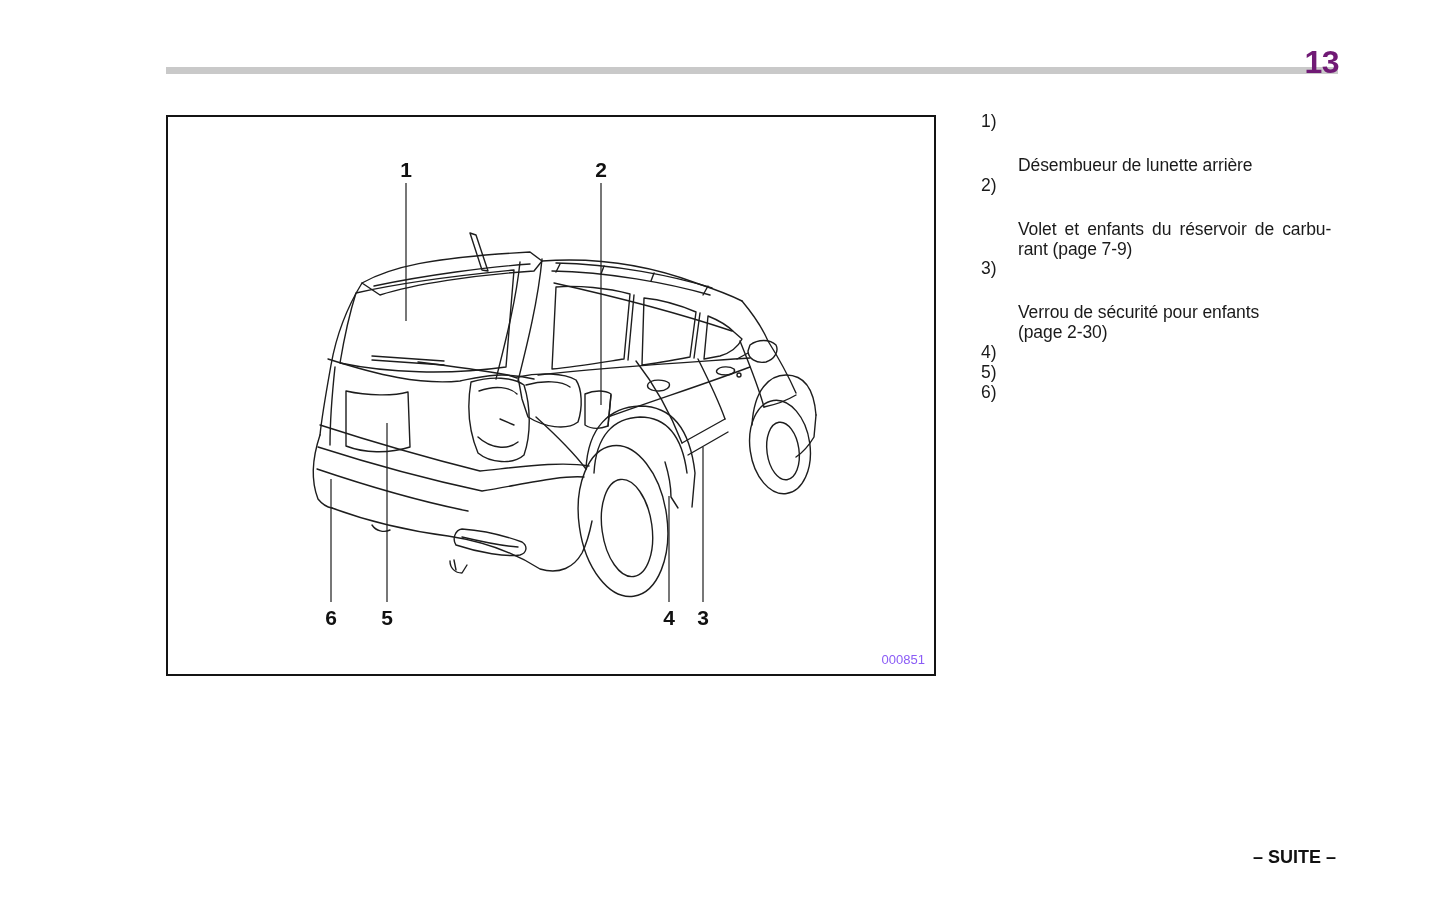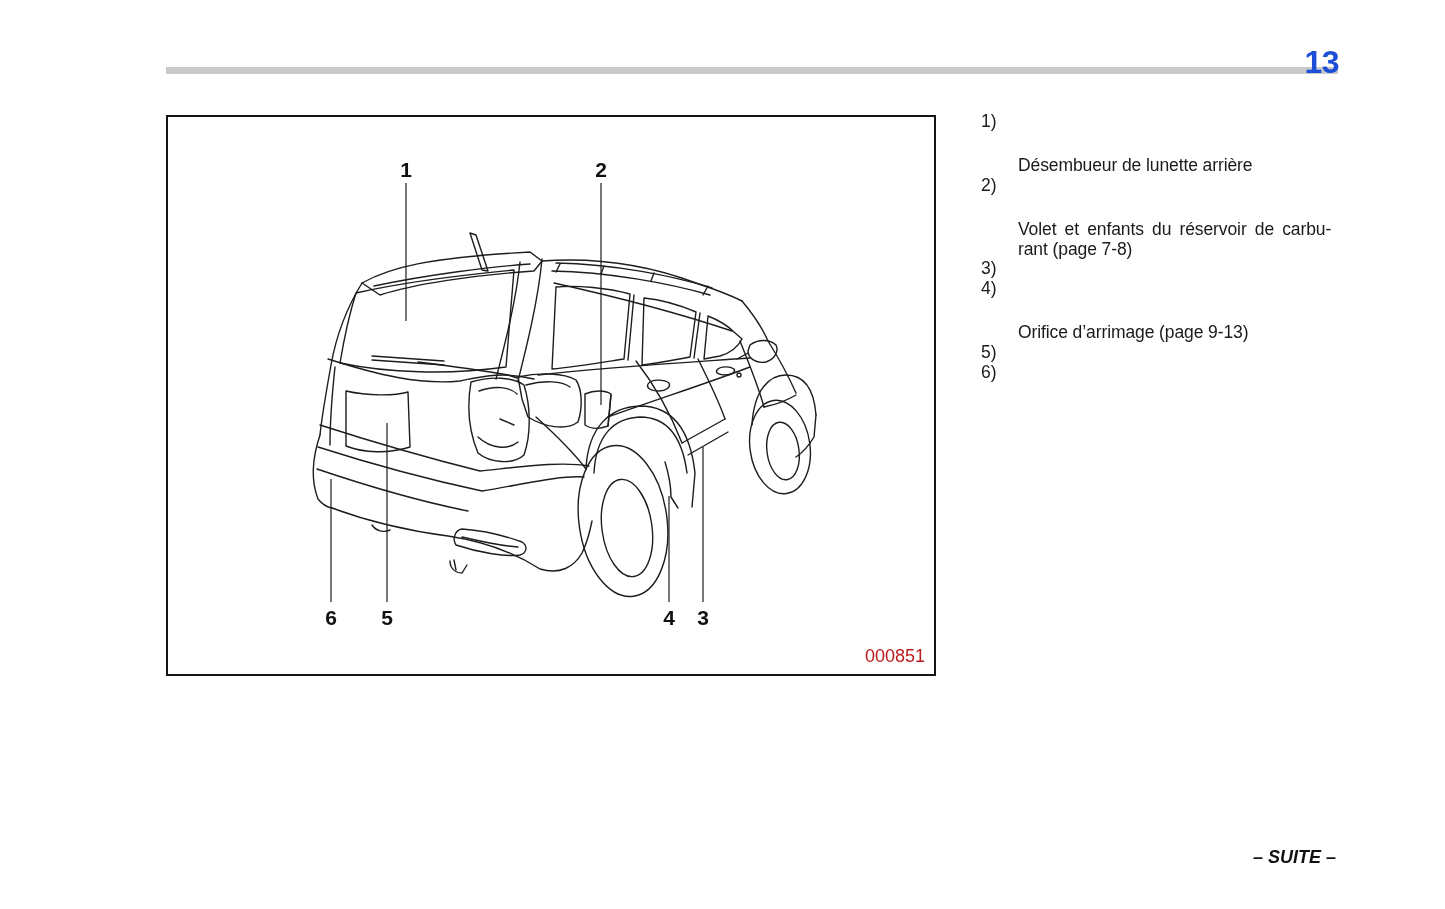--- a/index.html
+++ b/index.html
@@ -4,50 +4,50 @@
 <style>
   html,body{margin:0;padding:0;}
   body{
     width:1445px;height:909px;background:#ffffff;position:relative;
     font-family:"Liberation Sans", sans-serif;color:#1a1a1a;overflow:hidden;
   }
   .abs{position:absolute;}
 
   
   .header-rule{left:166px;top:67px;width:1172px;height:7px;background:#c9c9c9;}
-  .page-number{top:44px;right:106px;font-size:32px;font-weight:bold;letter-spacing:-0.5px;color:#1d4ed8;}
+  .page-number{top:44px;right:106px;font-size:32px;font-weight:bold;letter-spacing:-0.5px;color:#701a75;}
 
   
   .figure-box{
     left:166px;top:115px;width:770px;height:561px;
     border:2px solid #141414;box-sizing:border-box;background:#fff;
   }
   .figure-box svg{position:absolute;left:0;top:0;}
   .callout{
     position:absolute;transform:translate(-50%,-50%);
     font-size:21px;font-weight:bold;color:#111;line-height:1;
   }
   .c1{left:238px;top:52px;}
   .c2{left:433px;top:52px;}
   .c6{left:163px;top:500px;}
   .c5{left:219px;top:500px;}
   .c4{left:501px;top:500px;}
   .c3{left:535px;top:500px;}
-  .figure-code{position:absolute;right:9px;bottom:7px;font-size:18px;color:#b91c1c;}
+  .figure-code{position:absolute;right:9px;bottom:7px;font-size:13px;color:#8b5cf6;}
 
   
   .legend{left:981px;top:112px;width:359px;font-size:17.5px;line-height:19.8px;letter-spacing:-0.1px;}
   .legend-item{display:flex;}
   .legend-num{width:37px;flex:none;}
   .legend-text{flex:1;margin-top:44px;}
   .legend-line{white-space:normal;}
   .legend-line.stretch{word-spacing:3.4px;}
 
   
-  .footer-continuation{top:847px;right:109px;font-size:18px;font-weight:bold;font-style:italic;color:#111;text-align:center;}
+  .footer-continuation{top:847px;right:109px;font-size:18px;font-weight:bold;color:#111;text-align:center;}
 </style>
 </head>
 <body>
 
 <div class="abs header-rule"></div>
 <div class="abs page-number">13</div>
 
 <div class="abs figure-box">
   <svg width="766" height="557" viewBox="0 0 766 557" aria-hidden="true">
 
@@ -174,31 +174,32 @@
   <div class="legend-item">
     <div class="legend-num">1)</div>
     <div class="legend-text">
       <div class="legend-line">Désembueur de lunette arrière</div>
     </div>
   </div>
   <div class="legend-item">
     <div class="legend-num">2)</div>
     <div class="legend-text">
       <div class="legend-line stretch">Volet et enfants du réservoir de carbu-</div>
-      <div class="legend-line">rant (page 7-8)</div>
+      <div class="legend-line">rant (page 7-9)</div>
     </div>
   </div>
   <div class="legend-item">
     <div class="legend-num">3)</div>
+    <div class="legend-text">
+      <div class="legend-line">Verrou de sécurité pour enfants</div>
+      <div class="legend-line">(page 2-30)</div>
+    </div>
   </div>
   <div class="legend-item">
     <div class="legend-num">4)</div>
-    <div class="legend-text">
-      <div class="legend-line">Orifice d’arrimage (page 9-13)</div>
-    </div>
   </div>
   <div class="legend-item">
     <div class="legend-num">5)</div>
   </div>
   <div class="legend-item">
     <div class="legend-num">6)</div>
   </div>
 </div>
 
 <div class="abs footer-continuation">– SUITE –</div>

